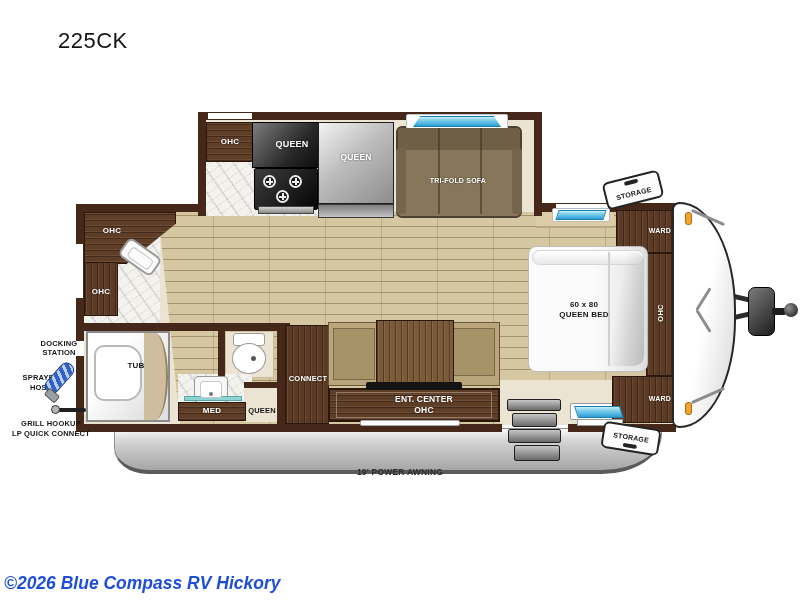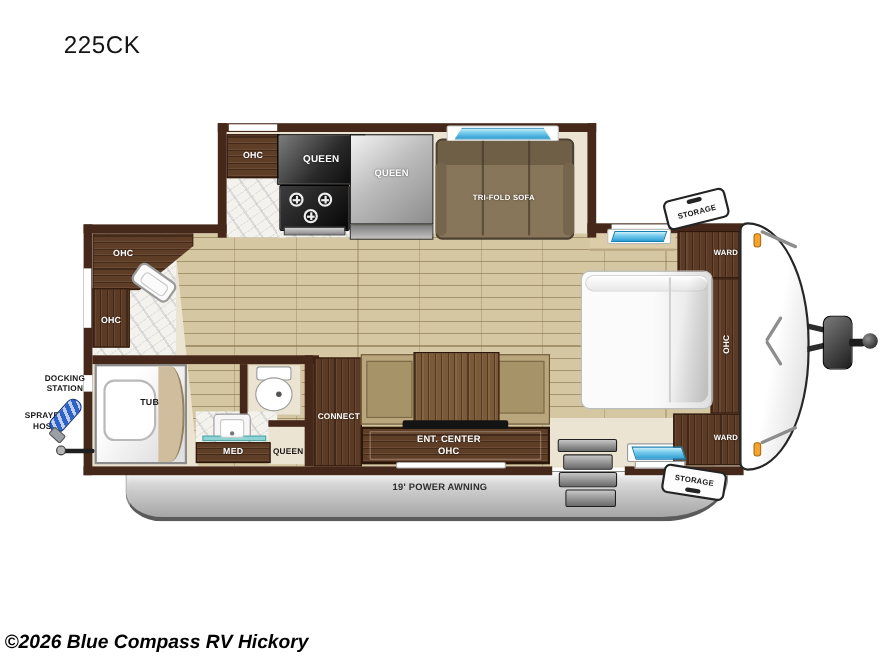--- a/index.html
+++ b/index.html
@@ -38,21 +38,21 @@
 
 <div id="canvas">
 
   <div class="abs" style="left:58px;top:30px;font:500 22px/1 'Liberation Sans',sans-serif;color:#141414;letter-spacing:.5px;z-index:20;">225CK</div>
 
   <div class="abs" style="left:114px;top:428px;width:548px;height:46px;z-index:1;
               background:linear-gradient(180deg,#ececec 0%,#c9c9c9 45%,#a6a6a6 100%);
               border:1px solid #8c8c8c;border-bottom:4px solid #5a5a5a;
               border-radius:4px 4px 60px 34px / 4px 4px 40px 26px;
               box-shadow:inset 0 8px 8px -5px #fbfbfb;"></div>
-  <div class="lbl dk" style="left:310px;top:436px;width:180px;height:13px;font-size:8.5px;color:#2e2e2e;z-index:9;">19' POWER AWNING</div>
+  <div class="lbl dk" style="left:310px;top:466px;width:180px;height:13px;font-size:8.5px;color:#2e2e2e;z-index:9;">19' POWER AWNING</div>
 
   <div class="abs" style="left:730px;top:296px;width:26px;height:5px;background:#2c2c2c;transform:rotate(13deg);z-index:5;"></div>
   <div class="abs" style="left:730px;top:313px;width:26px;height:5px;background:#2c2c2c;transform:rotate(-13deg);z-index:5;"></div>
   <div class="abs" style="left:748px;top:287px;width:27px;height:49px;border-radius:7px;border:1px solid #000;
               background:linear-gradient(135deg,#7a7a7a,#1d1d1d);z-index:5;"></div>
   <div class="abs" style="left:772px;top:308px;width:14px;height:7px;background:#1d1d1d;border-radius:2px;z-index:5;"></div>
   <div class="abs" style="left:784px;top:303px;width:14px;height:14px;border-radius:50%;
               background:radial-gradient(circle at 35% 35%,#909090,#101010);z-index:5;"></div>
 
   <div class="abs" style="left:672px;top:202px;width:64px;height:226px;z-index:8;
@@ -76,20 +76,22 @@
 
   <div class="step" style="left:507px;top:399px;width:54px;height:12px;"></div>
   <div class="step" style="left:512px;top:413px;width:45px;height:14px;"></div>
   <div class="step" style="left:508px;top:429px;width:53px;height:14px;"></div>
   <div class="step" style="left:514px;top:445px;width:46px;height:16px;"></div>
 
   <div class="lbl dk" style="left:26px;top:337px;width:66px;height:22px;font-size:7.5px;z-index:10;">DOCKING
 STATION</div>
   <div class="lbl dk" style="left:14px;top:372px;width:54px;height:21px;font-size:7.5px;z-index:10;">SPRAYER
 HOSE</div>
+  <div class="lbl dk" style="left:3px;top:417px;width:96px;height:23px;font-size:7.5px;z-index:10;">GRILL HOOKUP
+LP QUICK CONNECT</div>
   <div class="abs" style="left:52px;top:360px;width:15px;height:36px;border-radius:7px;border:1px solid #16367c;transform:rotate(42deg);z-index:10;
               background:repeating-linear-gradient(25deg,#2f62c9 0 4px,#bccff2 4px 7px);"></div>
   <div class="abs" style="left:45px;top:391px;width:14px;height:9px;background:#9aa0a6;border:1px solid #555;border-radius:2px;transform:rotate(42deg);z-index:10;"></div>
   <div class="abs" style="left:56px;top:408px;width:30px;height:4px;background:#1f1f1f;border-radius:2px;z-index:10;"></div>
   <div class="abs" style="left:51px;top:405px;width:9px;height:9px;border-radius:50%;background:#b5b5b5;border:1px solid #333;z-index:10;"></div>
 
   <div class="wall" style="left:76px;top:204px;width:8px;height:228px;"></div>
   <div class="wall" style="left:76px;top:204px;width:130px;height:8px;"></div>
   <div class="wall" style="left:198px;top:112px;width:8px;height:104px;"></div>
   <div class="wall" style="left:198px;top:112px;width:344px;height:8px;"></div>
@@ -181,21 +183,21 @@
   <div class="abs wd" style="left:285px;top:325px;width:44px;height:99px;z-index:6;"></div>
   <div class="lbl" style="left:284px;top:372px;width:48px;height:14px;font-size:7.5px;">CONNECT</div>
 
   <div class="abs" style="left:328px;top:322px;width:172px;height:64px;background:#b9a67c;border:1px solid #6b5738;z-index:6;"></div>
   <div class="abs" style="left:333px;top:328px;width:42px;height:52px;background:#a69367;border:1px solid #7a6848;z-index:7;"></div>
   <div class="abs" style="left:453px;top:328px;width:42px;height:48px;background:#a69367;border:1px solid #7a6848;z-index:7;"></div>
   <div class="abs wd" style="left:376px;top:320px;width:78px;height:66px;background-color:#7a5a38;z-index:8;"></div>
   <div class="abs" style="left:366px;top:382px;width:96px;height:8px;background:#141414;border-radius:2px;z-index:9;"></div>
   <div class="abs wdh" style="left:328px;top:388px;width:172px;height:34px;border:2px solid #2b160a;z-index:8;"></div>
   <div class="abs" style="left:336px;top:392px;width:156px;height:26px;border:1px solid rgba(255,240,220,.35);z-index:8;"></div>
-  <div class="lbl" style="left:324px;top:391px;width:132px;height:27px;font-size:8.5px;padding-left:36px;">ENT. CENTER
+  <div class="lbl" style="left:340px;top:391px;width:132px;height:27px;font-size:8.5px;padding-left:36px;">ENT. CENTER
 OHC</div>
   <div class="abs" style="left:360px;top:420px;width:100px;height:6px;background:#fff;border:1px solid #aaa;border-radius:2px;z-index:8;"></div>
 
   <div class="abs" style="left:570px;top:403px;width:58px;height:17px;background:#fff;border:1px solid #999;border-radius:2px;z-index:7;"></div>
   <div class="abs glass" style="left:576px;top:406px;width:46px;height:12px;transform:skewX(18deg);z-index:8;"></div>
   <div class="abs" style="left:577px;top:419px;width:46px;height:7px;background:#fff;border:1px solid #999;z-index:8;"></div>
 
   <div class="abs" style="left:552px;top:208px;width:58px;height:14px;background:#fff;border:1px solid #bbb;border-radius:2px;z-index:7;"></div>
   <div class="abs glass" style="left:557px;top:210px;width:48px;height:10px;transform:skewX(-18deg);z-index:8;"></div>
 
@@ -205,16 +207,18 @@
   <div class="lbl" style="left:640px;top:306px;width:42px;height:14px;font-size:7.5px;transform:rotate(-90deg);">OHC</div>
   <div class="abs wd" style="left:612px;top:376px;width:62px;height:47px;z-index:7;"></div>
   <div class="lbl" style="left:612px;top:392px;width:62px;height:14px;font-size:7px;justify-content:flex-end;padding-right:3px;">WARD</div>
 
   <div class="abs" style="left:528px;top:246px;width:120px;height:126px;border-radius:8px;border:1px solid #bdbdbd;z-index:7;
               background:linear-gradient(90deg,#fbfbfb 55%,#ececec 80%,#dedede 100%);"></div>
   <div class="abs" style="left:532px;top:250px;width:112px;height:15px;border-radius:8px;border:1px solid #d5d5d5;
               background:linear-gradient(180deg,#ffffff,#e8e8e8);z-index:8;"></div>
   <div class="abs" style="left:608px;top:252px;width:36px;height:114px;border-radius:0 10px 10px 0;border-left:2px solid #d0d0d0;
               background:linear-gradient(100deg,rgba(0,0,0,0) 30%,rgba(150,150,150,.22) 60%,rgba(110,110,110,.32) 100%);z-index:8;"></div>
-
-  <div class="abs" style="left:4px;top:573px;font:700 italic 17.5px/1.2 'Liberation Sans',sans-serif;color:#000000;z-index:20;">©2026 Blue Compass RV Hickory</div>
+  <div class="lbl dk" style="left:528px;top:296px;width:112px;height:28px;">60 x 80
+QUEEN BED</div>
+
+  <div class="abs" style="left:4px;top:573px;font:700 italic 17.5px/1.2 'Liberation Sans',sans-serif;color:#1d4ed8;z-index:20;">©2026 Blue Compass RV Hickory</div>
 
 </div>
 
 </body></html>

